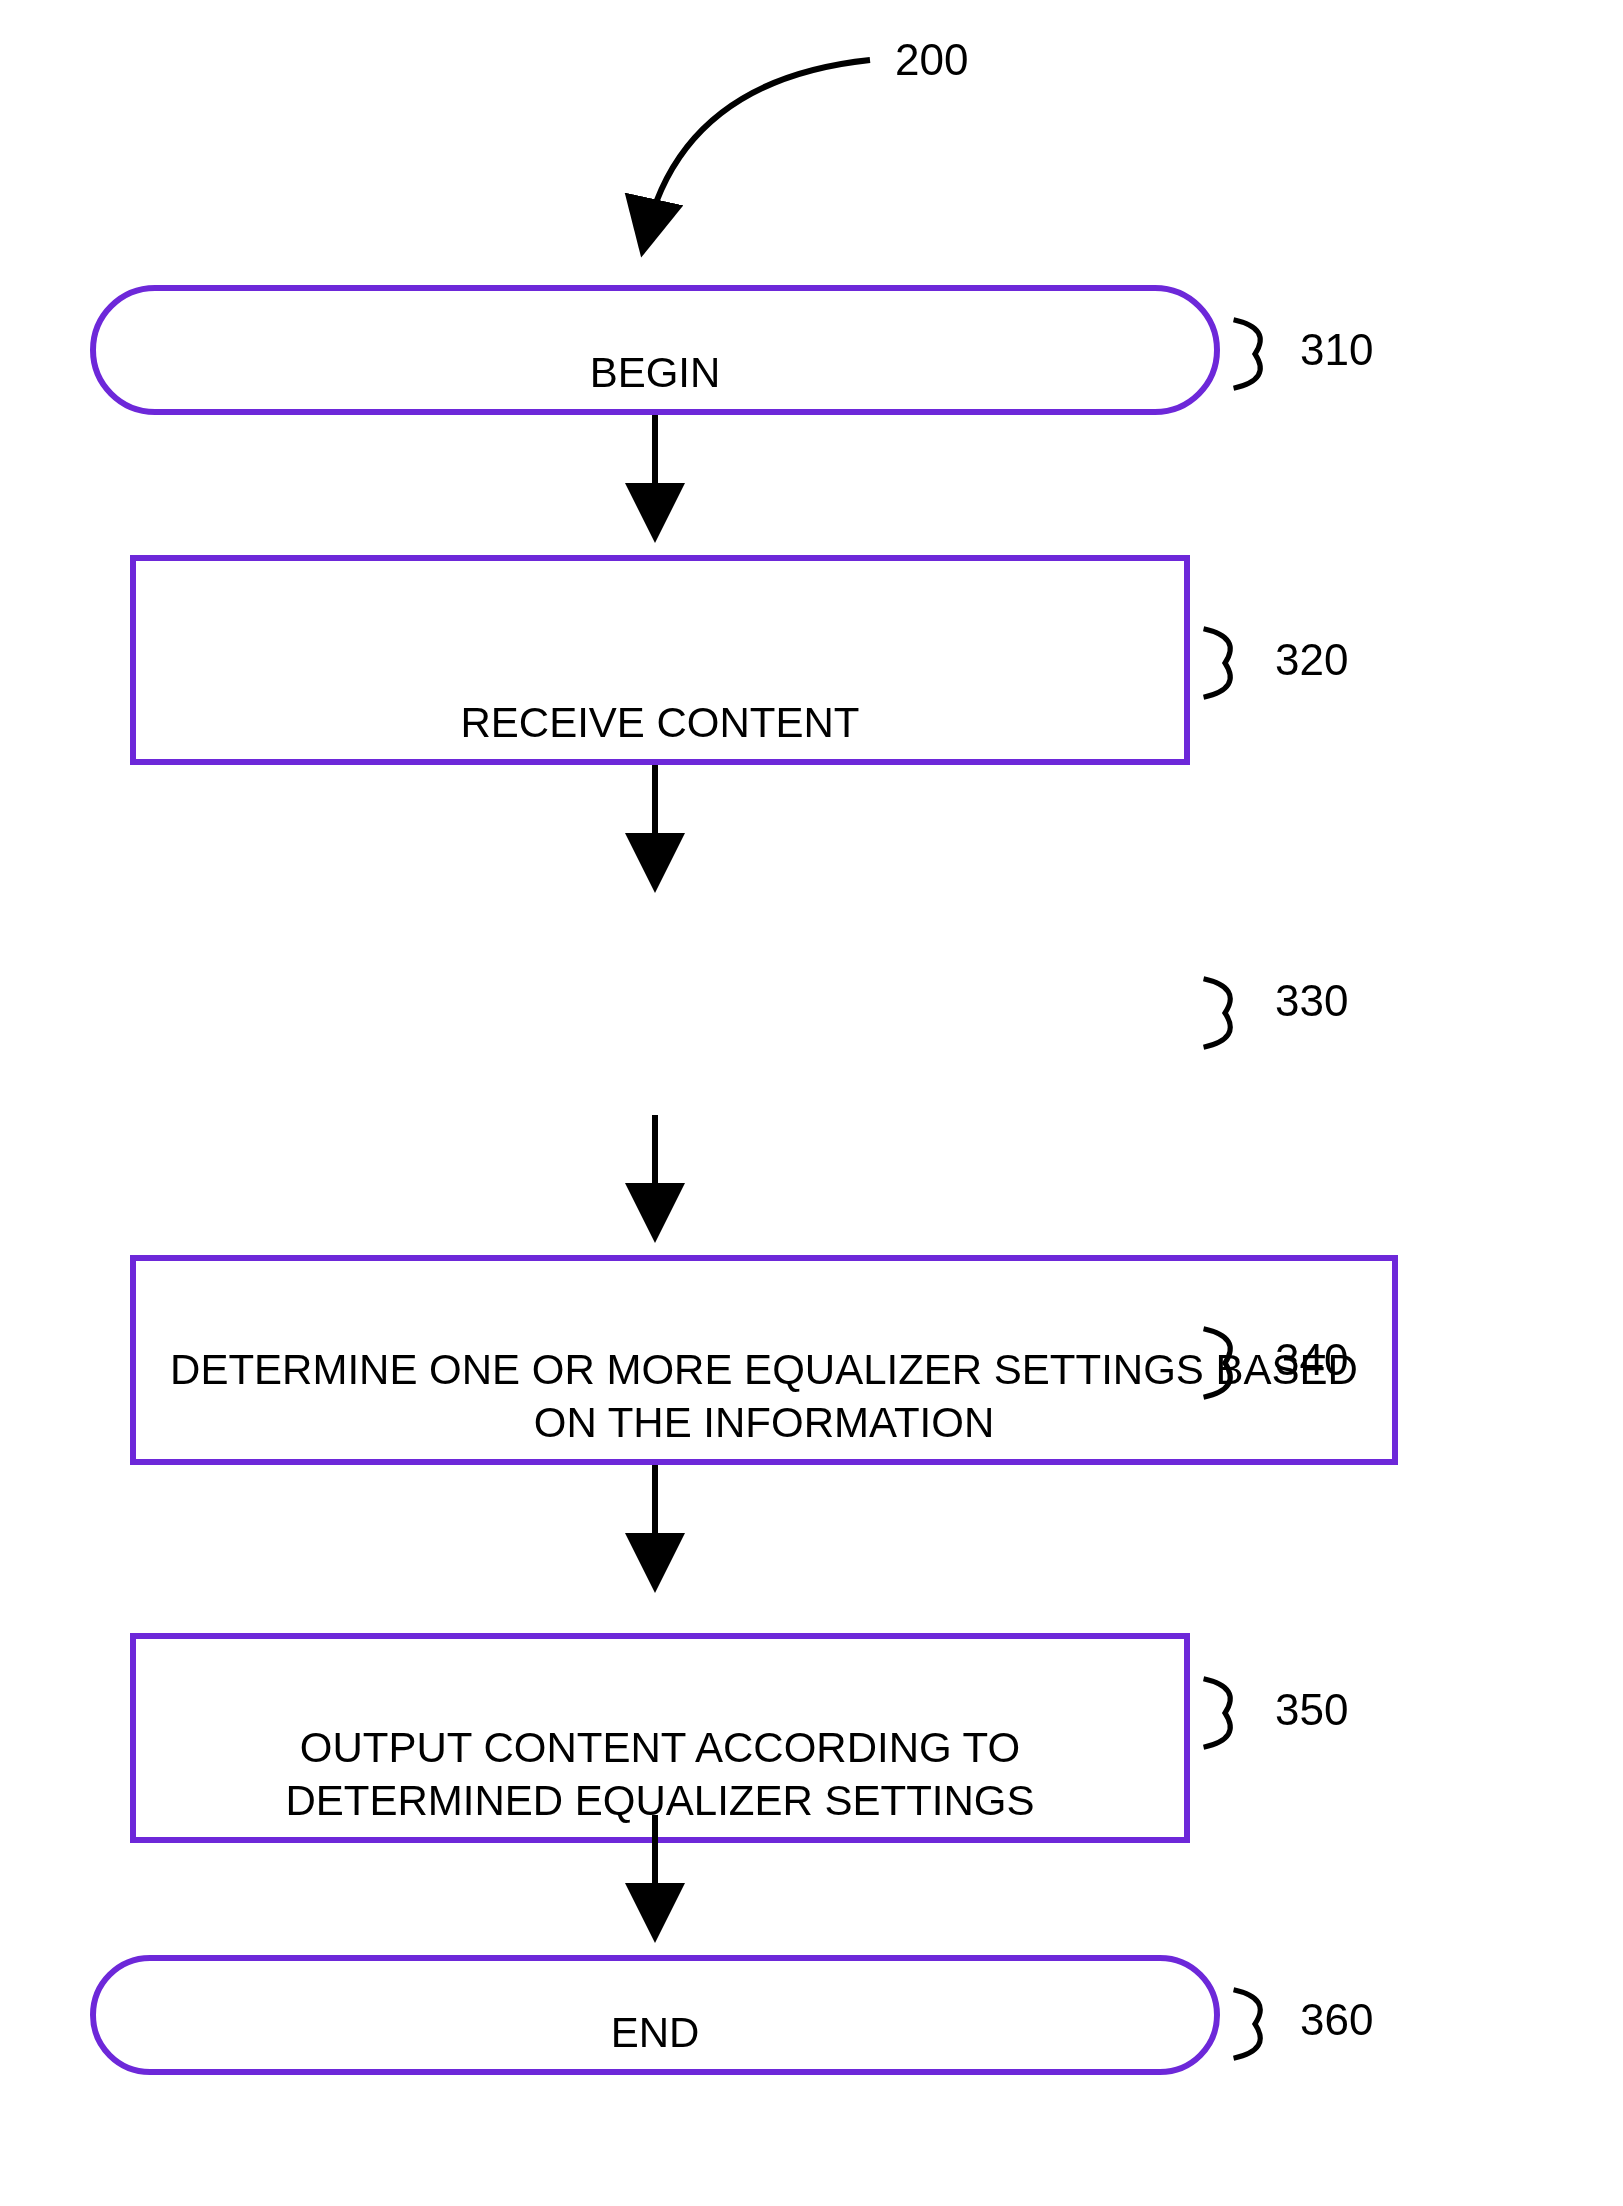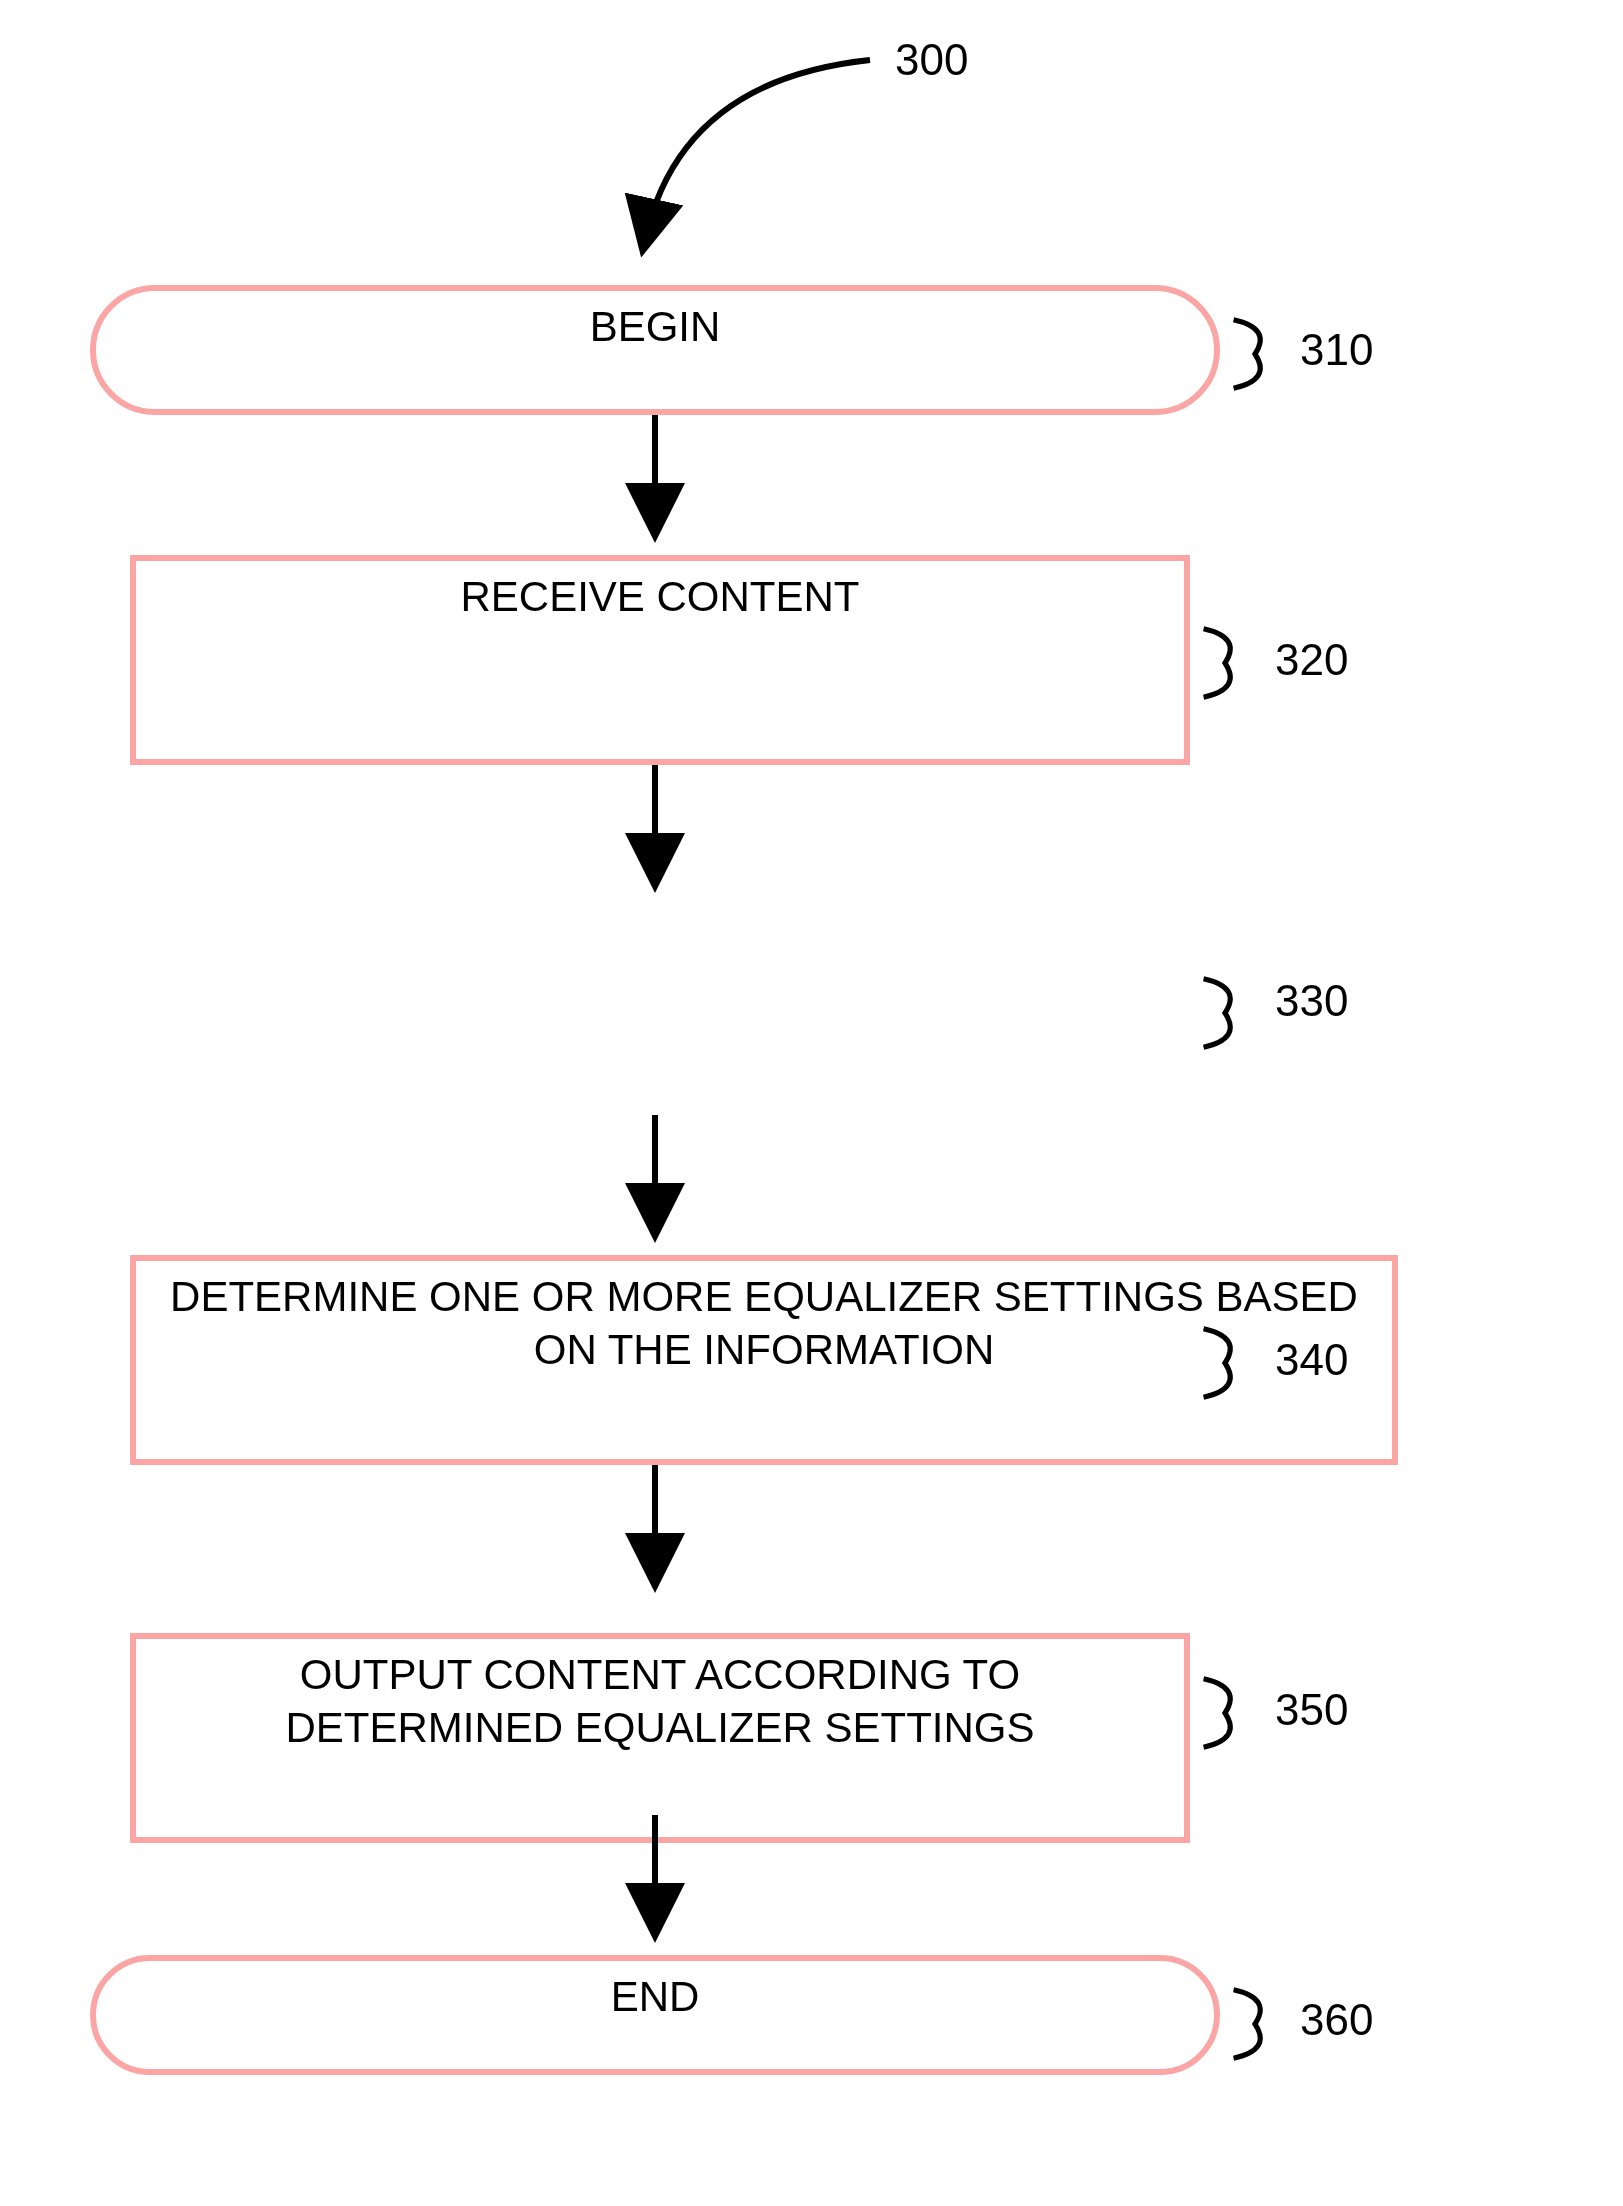--- a/index.html
+++ b/index.html
@@ -10,28 +10,28 @@
       height: 2206px;
       position: relative;
     }
     .canvas {
       position: absolute;
       inset: 0;
     }
     .node {
       position: absolute;
       display: flex;
-      align-items: flex-start;
+      align-items: flex-end;
       justify-content: center;
       text-align: center;
       font-size: 42px;
       line-height: 1.25;
       padding: 10px 30px;
       background: #fff;
-      border: 6px solid #fca5a5;
+      border: 6px solid #6d28d9;
     }
     .terminal {
       border-radius: 80px;
     }
     .process {
       
     }
     .ref-label {
       position: absolute;
       font-size: 44px;
@@ -52,21 +52,21 @@
 <div class="canvas">
 
   <svg class="arrow-svg" style="left:610px; top:40px;" width="320" height="230">
     <defs>
       <marker id="ah" viewBox="0 0 10 10" refX="7" refY="5" markerWidth="10" markerHeight="10" orient="auto">
         <path d="M 0 0 L 10 5 L 0 10 z" fill="#000"></path>
       </marker>
     </defs>
     <path d="M 260 20 Q 70 40 35 200" fill="none" stroke="#000" stroke-width="6" marker-end="url(#ah)"></path>
   </svg>
-  <div class="ref-label" style="left:895px; top:35px;">300</div>
+  <div class="ref-label" style="left:895px; top:35px;">200</div>
 
   <div class="node terminal" style="left:90px; top:285px; width:1130px; height:130px;">
     <span>BEGIN</span>
   </div>
   <svg class="bracket" style="left:1225px; top:294px;" width="70" height="120" viewBox="0 0 70 120">
     <path d="M 10 20 Q 55 30 35 60 Q 55 90 10 100" fill="none" stroke="#000" stroke-width="6"></path>
   </svg>
   <div class="ref-label" style="left:1300px; top:325px;">310</div>
 
   <svg class="arrow-svg" style="left:640px; top:415px;" width="30" height="140">

